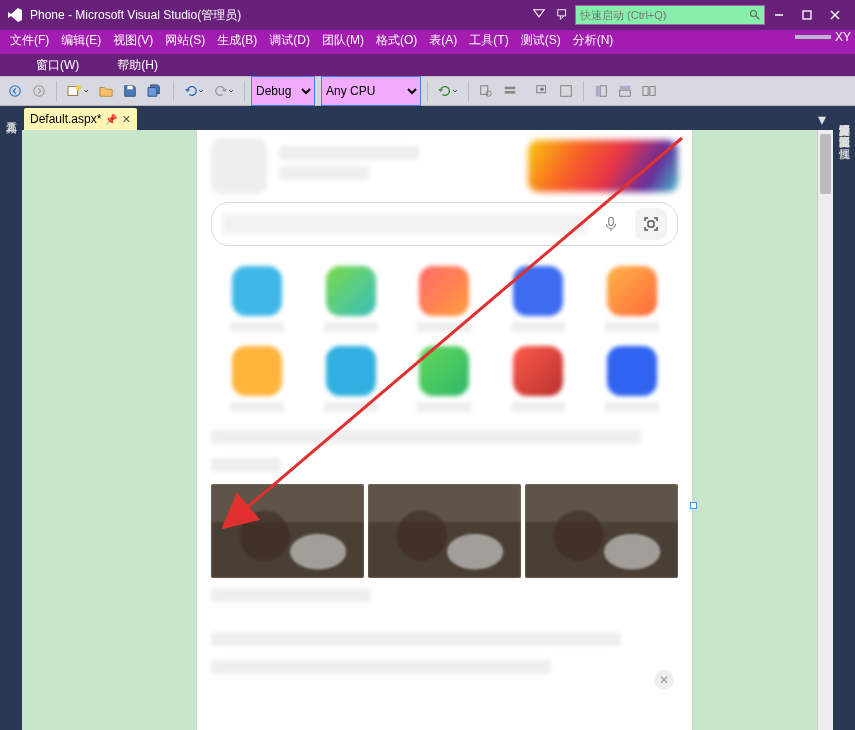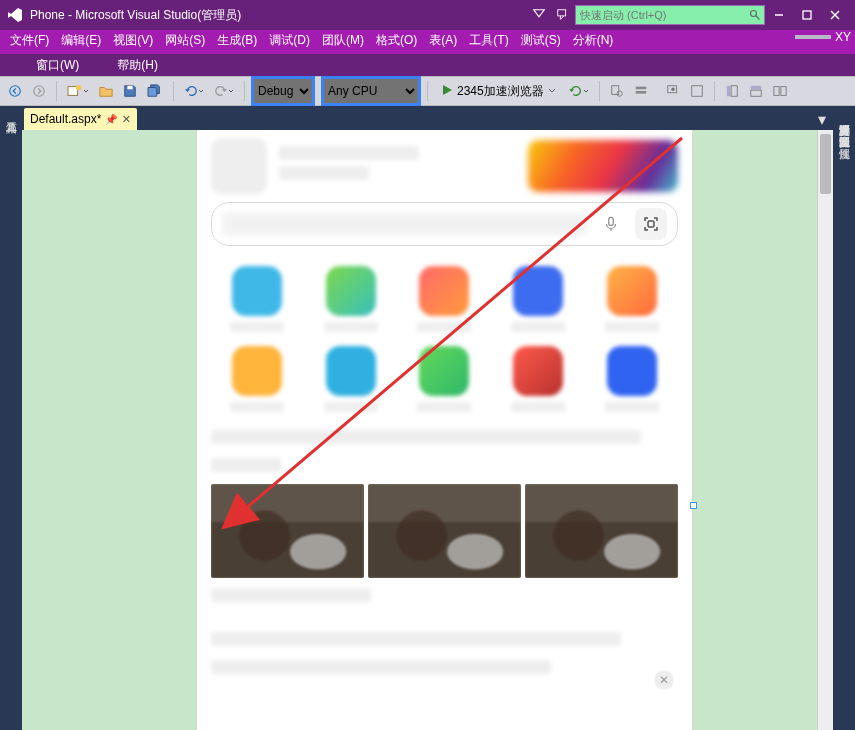--- a/index.html
+++ b/index.html
@@ -20,21 +20,21 @@
 .menubar .menu-item { padding: 2px 6px; cursor:pointer; }
 .menubar .xy-slot { margin-left:auto; display:flex; align-items:center; gap:4px;}
 .menubar2 { height: 22px; background:#68217a; color:#fff; display:flex; align-items:center; padding:0 4px; font-size:12px;}
 .menubar2 .menu-item { padding:2px 6px; cursor:pointer;margin-left:26px;}
 
 
 .toolbar { height: 30px; background:#d8d8e0; border-top:1px solid #bbb; border-bottom:1px solid #bbb; display:flex; align-items:center; padding:0 4px; font-size:12px; gap:2px; }
 .tbtn { height:22px; min-width:22px; display:flex; align-items:center; justify-content:center; padding:0 3px; border:1px solid transparent; cursor:pointer; color:#333;}
 .tsep { width:1px; height:20px; background:#bbb; margin:0 4px;}
 .tdrop { display:flex; align-items:center; }
-.tdrop select { height:30px; font-size:12px; border:3px solid #3b82f6; background:#737373;}
+.tdrop select { height:30px; font-size:12px; border:1px solid #3b82f6; background:#f0abfc;}
 .run-btn { display:flex; align-items:center; gap:4px; padding:0 6px; height:22px; border:1px solid transparent; cursor:pointer;}
 .run-btn .play { color:#388a34; }
 
 
 .dockarea { display:flex; height: calc(730px - 30px - 24px - 22px - 30px); background:#c2410c;border-radius:12px;}
 .leftgutter { width:22px; background:#293955; color:#fff; display:flex; flex-direction:column; align-items:center; padding-top:4px; gap:2px;}
 .leftgutter .vtab { writing-mode: vertical-rl; font-size:11px; padding:4px 2px; cursor:pointer; color:#e0e0e0;}
 .tabrow { height:24px; background:#293955; display:flex; align-items:flex-end; padding-left:2px;}
 .filetab { height:22px; background:#fdf6b5; color:#000; font-size:12px; display:flex; align-items:center; padding:0 6px; gap:4px; border-top-left-radius:2px; border-top-right-radius:2px;}
 .filetab .pin { color:#777; cursor:pointer; font-size:10px;}
@@ -206,29 +206,20 @@
       </svg>
     </span>
   <span class="tsep"></span>
   <span class="tdrop">
     <select style="width:64px;"><option>Debug</option></select>
   </span>
   <span class="tdrop" style="margin-left:4px;">
     <select style="width:100px;"><option>Any CPU</option></select>
   </span>
   <span class="tsep"></span>
-  <span class="run-btn">
-    <span class="play"><svg width="12" height="12" viewBox="0 0 12 12">
-          <path d="M2 1 L11 6 L2 11 Z" fill="#388a34"></path>
-        </svg></span>
-    <span>2345加速浏览器</span>
-    <svg width="8" height="8" viewBox="0 0 8 8">
-        <path d="M1 2 L4 5 L7 2" fill="none" stroke="#555"></path>
-      </svg>
-  </span>
   <span class="tbtn">
       <svg width="14" height="14" viewBox="0 0 16 16">
         <path d="M3 8 A5 5 0 1 1 5 12" fill="none" stroke="#388a34" stroke-width="1.5"></path>
         <path d="M1 6 L3 8 L5 6" fill="none" stroke="#388a34" stroke-width="1.5"></path>
       </svg>
       <svg width="6" height="6" viewBox="0 0 6 6">
         <path d="M1 2 L3 4 L5 2" fill="none" stroke="#555"></path>
       </svg>
     </span>
   <span class="tsep"></span>

